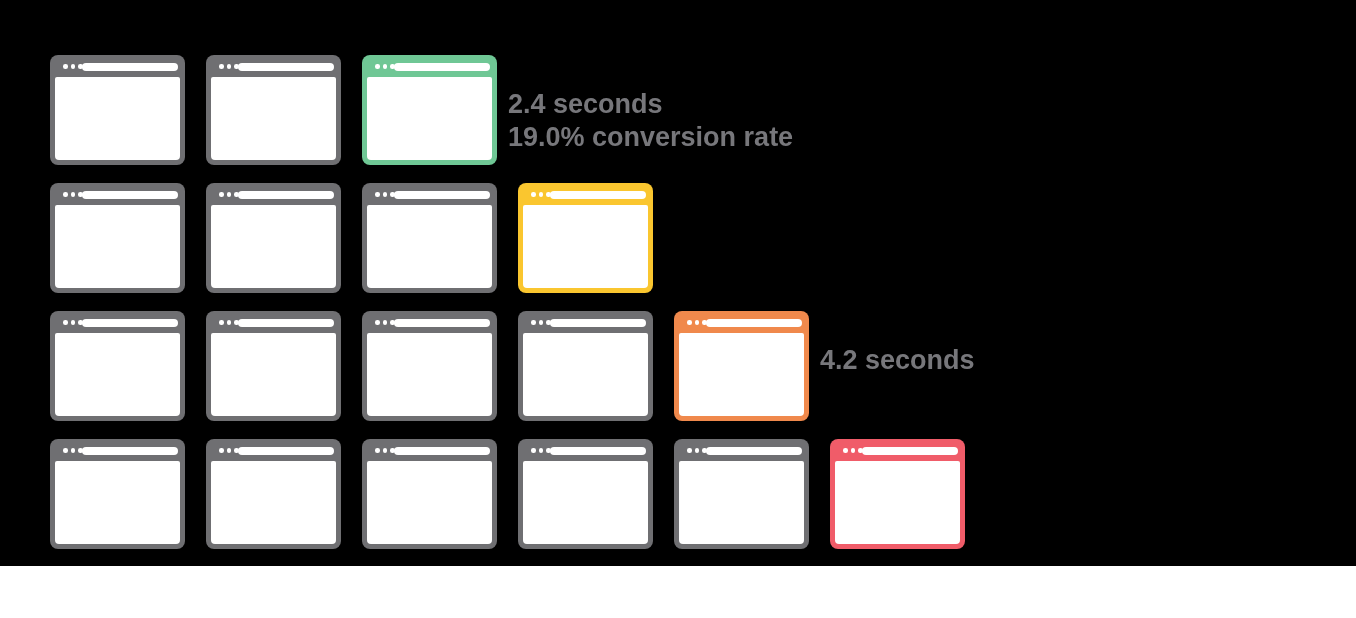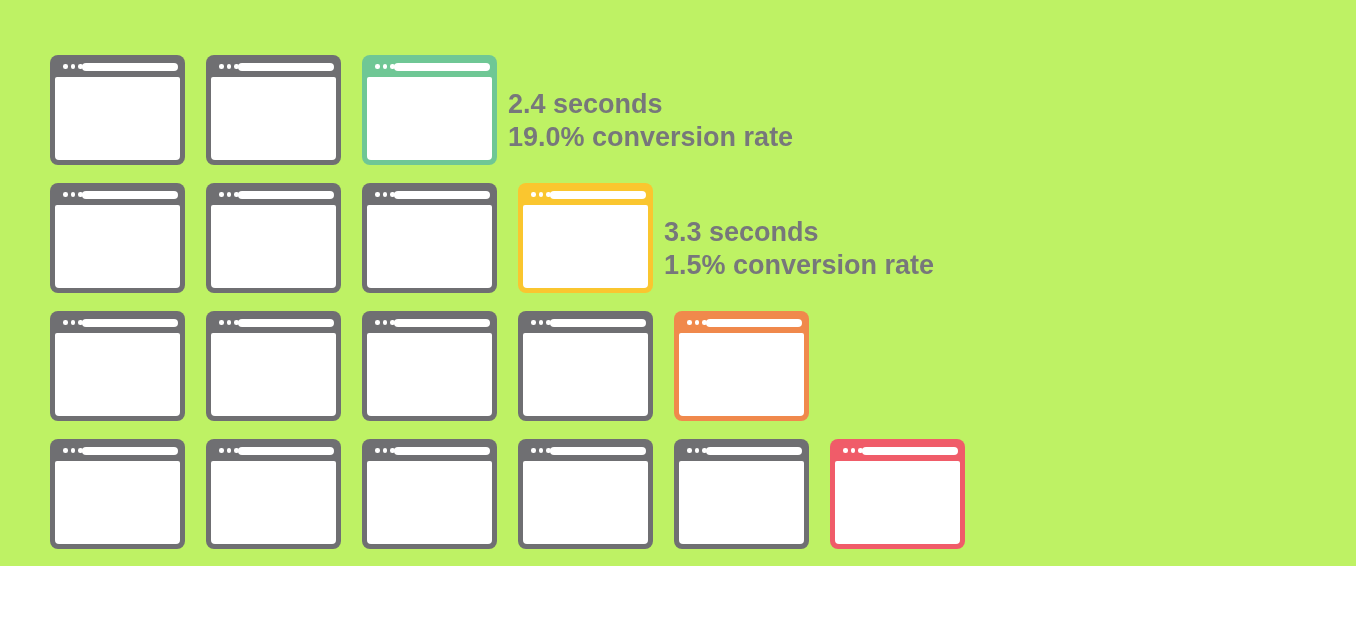--- a/index.html
+++ b/index.html
@@ -5,21 +5,21 @@
   html, body {
     margin: 0;
     padding: 0;
     background: #ffffff;
     font-family: "Liberation Sans", sans-serif;
   }
   .canvas {
     position: relative;
     width: 1356px;
     height: 566px;
-    background: #bef264;
+    background: #000000;
     overflow: hidden;
   }
   .rows {
     position: absolute;
     left: 50px;
     top: 55px;
   }
   .row {
     display: flex;
     align-items: flex-start;
@@ -151,23 +151,72 @@
           <div class="window" style="background: rgb(250, 198, 47);">
             <div class="dots">
               <span class="dot"></span>
               <span class="dot"></span>
               <span class="dot"></span>
             </div>
             <div class="addressbar"></div>
             <div class="body"></div>
           </div>
         </div>
+    </div>
+
+    <div class="row">
+      <div class="windows">
+          <div class="window" style="background: rgb(111, 111, 114);">
+            <div class="dots">
+              <span class="dot"></span>
+              <span class="dot"></span>
+              <span class="dot"></span>
+            </div>
+            <div class="addressbar"></div>
+            <div class="body"></div>
+          </div>
+          <div class="window" style="background: rgb(111, 111, 114);">
+            <div class="dots">
+              <span class="dot"></span>
+              <span class="dot"></span>
+              <span class="dot"></span>
+            </div>
+            <div class="addressbar"></div>
+            <div class="body"></div>
+          </div>
+          <div class="window" style="background: rgb(111, 111, 114);">
+            <div class="dots">
+              <span class="dot"></span>
+              <span class="dot"></span>
+              <span class="dot"></span>
+            </div>
+            <div class="addressbar"></div>
+            <div class="body"></div>
+          </div>
+          <div class="window" style="background: rgb(111, 111, 114);">
+            <div class="dots">
+              <span class="dot"></span>
+              <span class="dot"></span>
+              <span class="dot"></span>
+            </div>
+            <div class="addressbar"></div>
+            <div class="body"></div>
+          </div>
+          <div class="window" style="background: rgb(240, 137, 76);">
+            <div class="dots">
+              <span class="dot"></span>
+              <span class="dot"></span>
+              <span class="dot"></span>
+            </div>
+            <div class="addressbar"></div>
+            <div class="body"></div>
+          </div>
+        </div>
       <div class="caption">
-        <div>3.3 seconds</div>
-        <div>1.5% conversion rate</div>
+        <div>4.2 seconds</div>
       </div>
     </div>
 
     <div class="row">
       <div class="windows">
           <div class="window" style="background: rgb(111, 111, 114);">
             <div class="dots">
               <span class="dot"></span>
               <span class="dot"></span>
               <span class="dot"></span>
@@ -195,89 +244,37 @@
           </div>
           <div class="window" style="background: rgb(111, 111, 114);">
             <div class="dots">
               <span class="dot"></span>
               <span class="dot"></span>
               <span class="dot"></span>
             </div>
             <div class="addressbar"></div>
             <div class="body"></div>
           </div>
-          <div class="window" style="background: rgb(240, 137, 76);">
+          <div class="window" style="background: rgb(111, 111, 114);">
+            <div class="dots">
+              <span class="dot"></span>
+              <span class="dot"></span>
+              <span class="dot"></span>
+            </div>
+            <div class="addressbar"></div>
+            <div class="body"></div>
+          </div>
+          <div class="window" style="background: rgb(240, 92, 105);">
             <div class="dots">
               <span class="dot"></span>
               <span class="dot"></span>
               <span class="dot"></span>
             </div>
             <div class="addressbar"></div>
             <div class="body"></div>
           </div>
         </div>
       <div class="caption">
       </div>
     </div>
 
-    <div class="row">
-      <div class="windows">
-          <div class="window" style="background: rgb(111, 111, 114);">
-            <div class="dots">
-              <span class="dot"></span>
-              <span class="dot"></span>
-              <span class="dot"></span>
-            </div>
-            <div class="addressbar"></div>
-            <div class="body"></div>
-          </div>
-          <div class="window" style="background: rgb(111, 111, 114);">
-            <div class="dots">
-              <span class="dot"></span>
-              <span class="dot"></span>
-              <span class="dot"></span>
-            </div>
-            <div class="addressbar"></div>
-            <div class="body"></div>
-          </div>
-          <div class="window" style="background: rgb(111, 111, 114);">
-            <div class="dots">
-              <span class="dot"></span>
-              <span class="dot"></span>
-              <span class="dot"></span>
-            </div>
-            <div class="addressbar"></div>
-            <div class="body"></div>
-          </div>
-          <div class="window" style="background: rgb(111, 111, 114);">
-            <div class="dots">
-              <span class="dot"></span>
-              <span class="dot"></span>
-              <span class="dot"></span>
-            </div>
-            <div class="addressbar"></div>
-            <div class="body"></div>
-          </div>
-          <div class="window" style="background: rgb(111, 111, 114);">
-            <div class="dots">
-              <span class="dot"></span>
-              <span class="dot"></span>
-              <span class="dot"></span>
-            </div>
-            <div class="addressbar"></div>
-            <div class="body"></div>
-          </div>
-          <div class="window" style="background: rgb(240, 92, 105);">
-            <div class="dots">
-              <span class="dot"></span>
-              <span class="dot"></span>
-              <span class="dot"></span>
-            </div>
-            <div class="addressbar"></div>
-            <div class="body"></div>
-          </div>
-        </div>
-      <div class="caption">
-      </div>
-    </div>
-
   </div>
 </div>
 
 </body></html>

